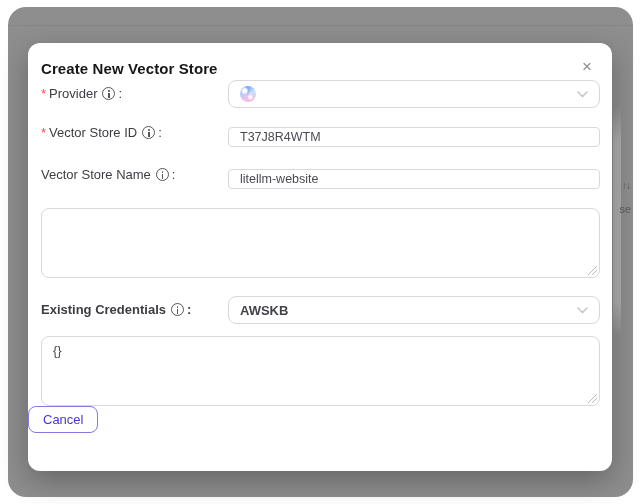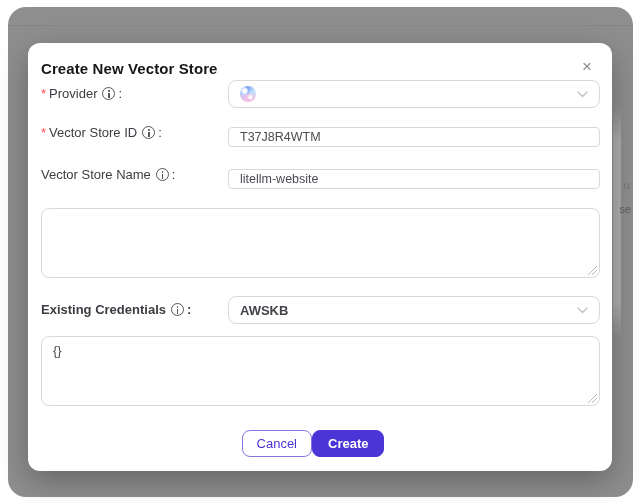--- a/index.html
+++ b/index.html
@@ -69,22 +69,22 @@
           pointer-events:none; }
 
   .bedrock-icon { width:16px; height:16px; border-radius:50%; flex:0 0 auto; margin-right:8px;
           background:
             radial-gradient(circle at 30% 30%, rgba(255,255,255,0.95) 0 2px, rgba(255,255,255,0) 4px),
             radial-gradient(circle at 65% 70%, rgba(255,255,255,0.9) 0 1.5px, rgba(255,255,255,0) 3px),
             conic-gradient(from 210deg, #f2b9e6, #a7c7fb, #6f96f2, #bfe3fa, #efb3e0, #f2b9e6);
           opacity:.9; }
 
   
-  .footer { display:flex; justify-content:center; align-items:center; gap:0;
-            margin-top:24px; padding-right:14px; }
+  .footer { display:flex; justify-content:space-between; align-items:center; gap:0;
+            padding-right:14px; }
   .btn { height:27px; border-radius:8px; font-size:13px; cursor:pointer;
          font-family:"Liberation Sans","DejaVu Sans",sans-serif; }
   .btn-cancel { background:#fff; border:1px solid #8577e0; color:#4b35d6; padding:0 14px; }
   .btn-create { background:#4b35d6; border:1px solid #4b35d6; color:#fff; padding:0 15px;
                 font-weight:700; }
 </style>
 </head>
 <body>
 
 <div class="overlay">
@@ -156,16 +156,15 @@
 
   <div class="row row-metadata">
     <div class="control">
       <textarea class="area" style="">{}</textarea>
       <div class="grip"></div>
     </div>
   </div>
 
   <div class="footer">
     <button class="btn btn-cancel">Cancel</button>
-    <button class="btn btn-create">Create</button>
   </div>
 
 </div>
 
 </body></html>

